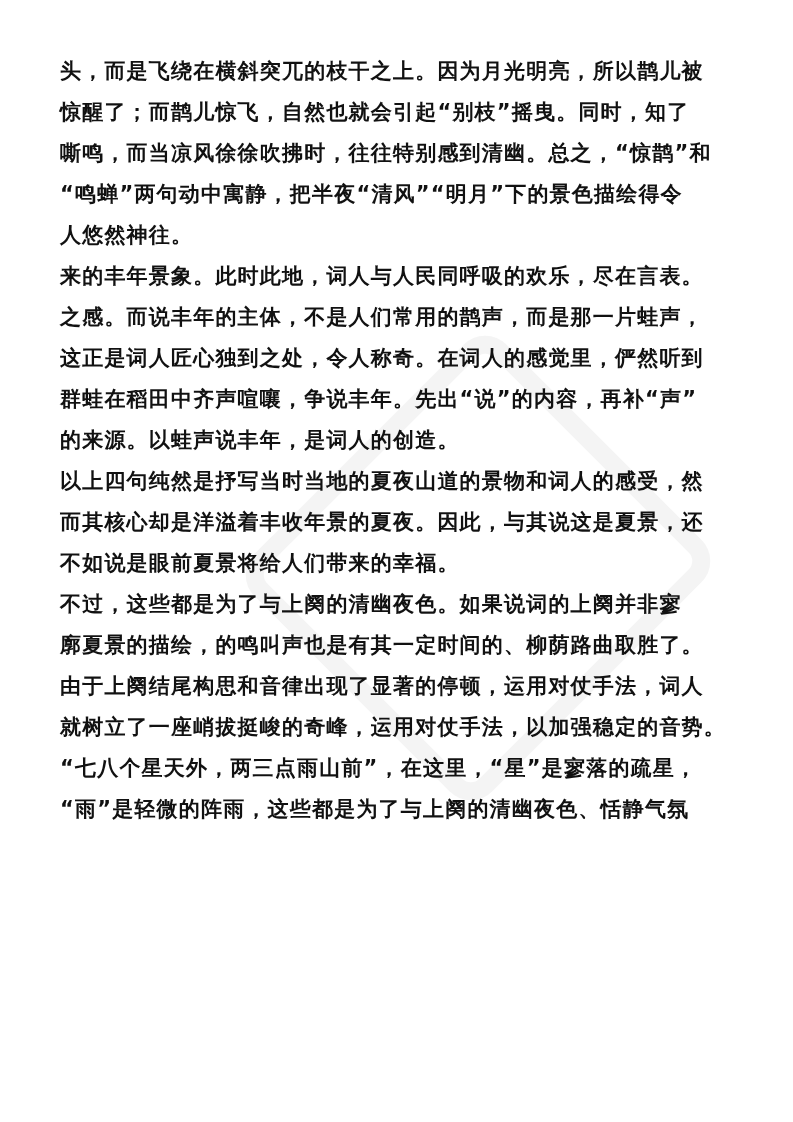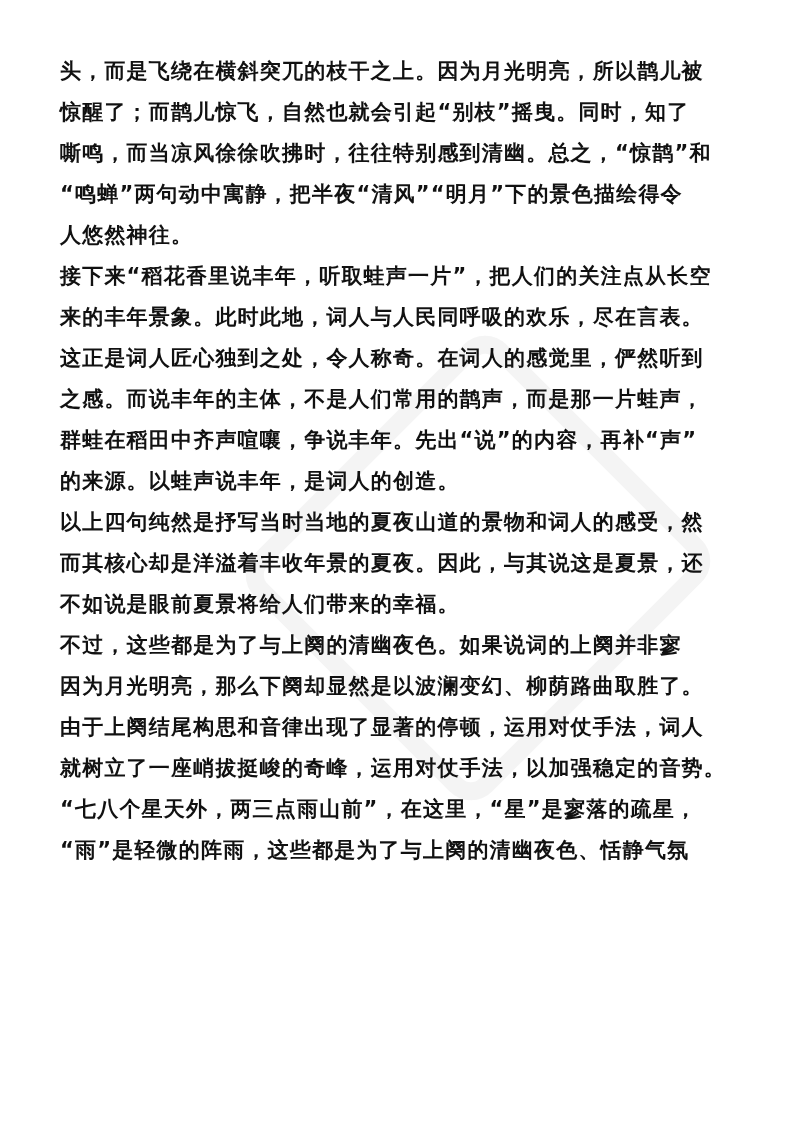--- a/index.html
+++ b/index.html
@@ -20,28 +20,27 @@
 <body>
 
 <div class="watermark"></div>
 
 <div class="page">
   <span class="line">头，而是飞绕在横斜突兀的枝干之上。因为月光明亮，所以鹊儿被</span>
   <span class="line">惊醒了；而鹊儿惊飞，自然也就会引起“别枝”摇曳。同时，知了</span>
   <span class="line">嘶鸣，而当凉风徐徐吹拂时，往往特别感到清幽。总之，“惊鹊”和</span>
   <span class="line">“鸣蝉”两句动中寓静，把半夜“清风”“明月”下的景色描绘得令</span>
   <span class="line">人悠然神往。</span>
-  <span class="line">接下来“稻花香里说丰年，听取蛙声一片”，把人们的关注点从长空</span>
   <span class="line">来的丰年景象。此时此地，词人与人民同呼吸的欢乐，尽在言表。</span>
+  <span class="line">之感。而说丰年的主体，不是人们常用的鹊声，而是那一片蛙声，</span>
   <span class="line">这正是词人匠心独到之处，令人称奇。在词人的感觉里，俨然听到</span>
-  <span class="line">之感。而说丰年的主体，不是人们常用的鹊声，而是那一片蛙声，</span>
   <span class="line">群蛙在稻田中齐声喧嚷，争说丰年。先出“说”的内容，再补“声”</span>
   <span class="line">的来源。以蛙声说丰年，是词人的创造。</span>
   <span class="line">以上四句纯然是抒写当时当地的夏夜山道的景物和词人的感受，然</span>
   <span class="line">而其核心却是洋溢着丰收年景的夏夜。因此，与其说这是夏景，还</span>
   <span class="line">不如说是眼前夏景将给人们带来的幸福。</span>
   <span class="line">不过，这些都是为了与上阕的清幽夜色。如果说词的上阕并非寥</span>
-  <span class="line">因为月光明亮，那么下阕却显然是以波澜变幻、柳荫路曲取胜了。</span>
+  <span class="line">廓夏景的描绘，的鸣叫声也是有其一定时间的、柳荫路曲取胜了。</span>
   <span class="line">由于上阕结尾构思和音律出现了显著的停顿，运用对仗手法，词人</span>
   <span class="line">就树立了一座峭拔挺峻的奇峰，运用对仗手法，以加强稳定的音势。</span>
   <span class="line">“七八个星天外，两三点雨山前”，在这里，“星”是寥落的疏星，</span>
   <span class="line">“雨”是轻微的阵雨，这些都是为了与上阕的清幽夜色、恬静气氛</span>
 </div>
 
 </body></html>

